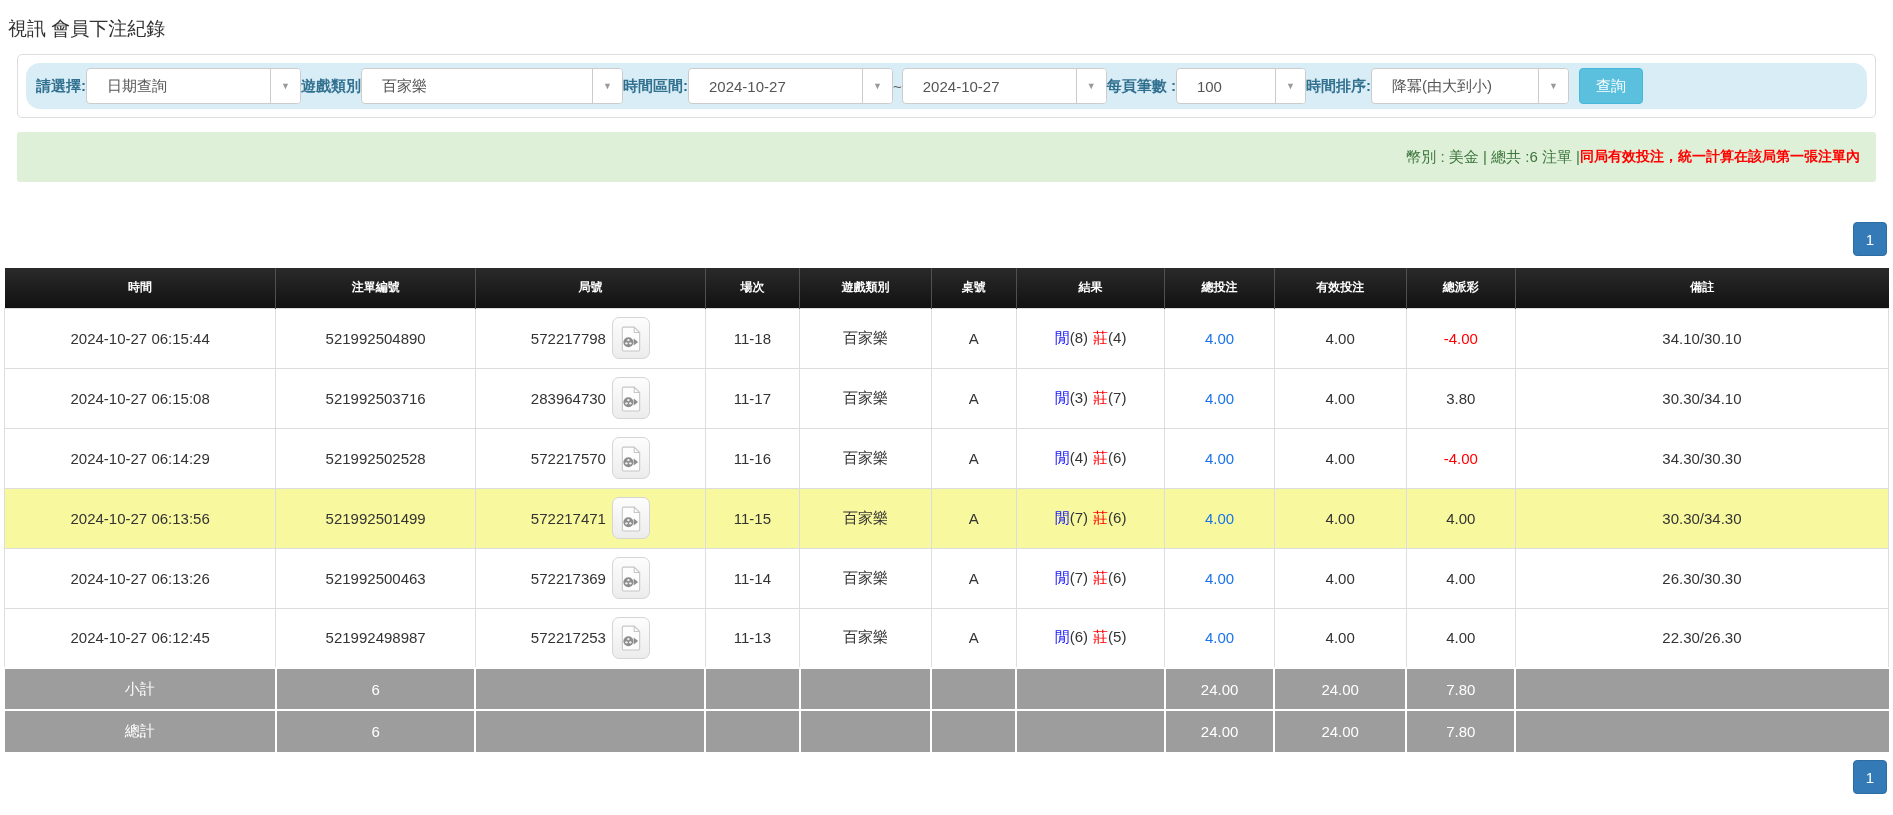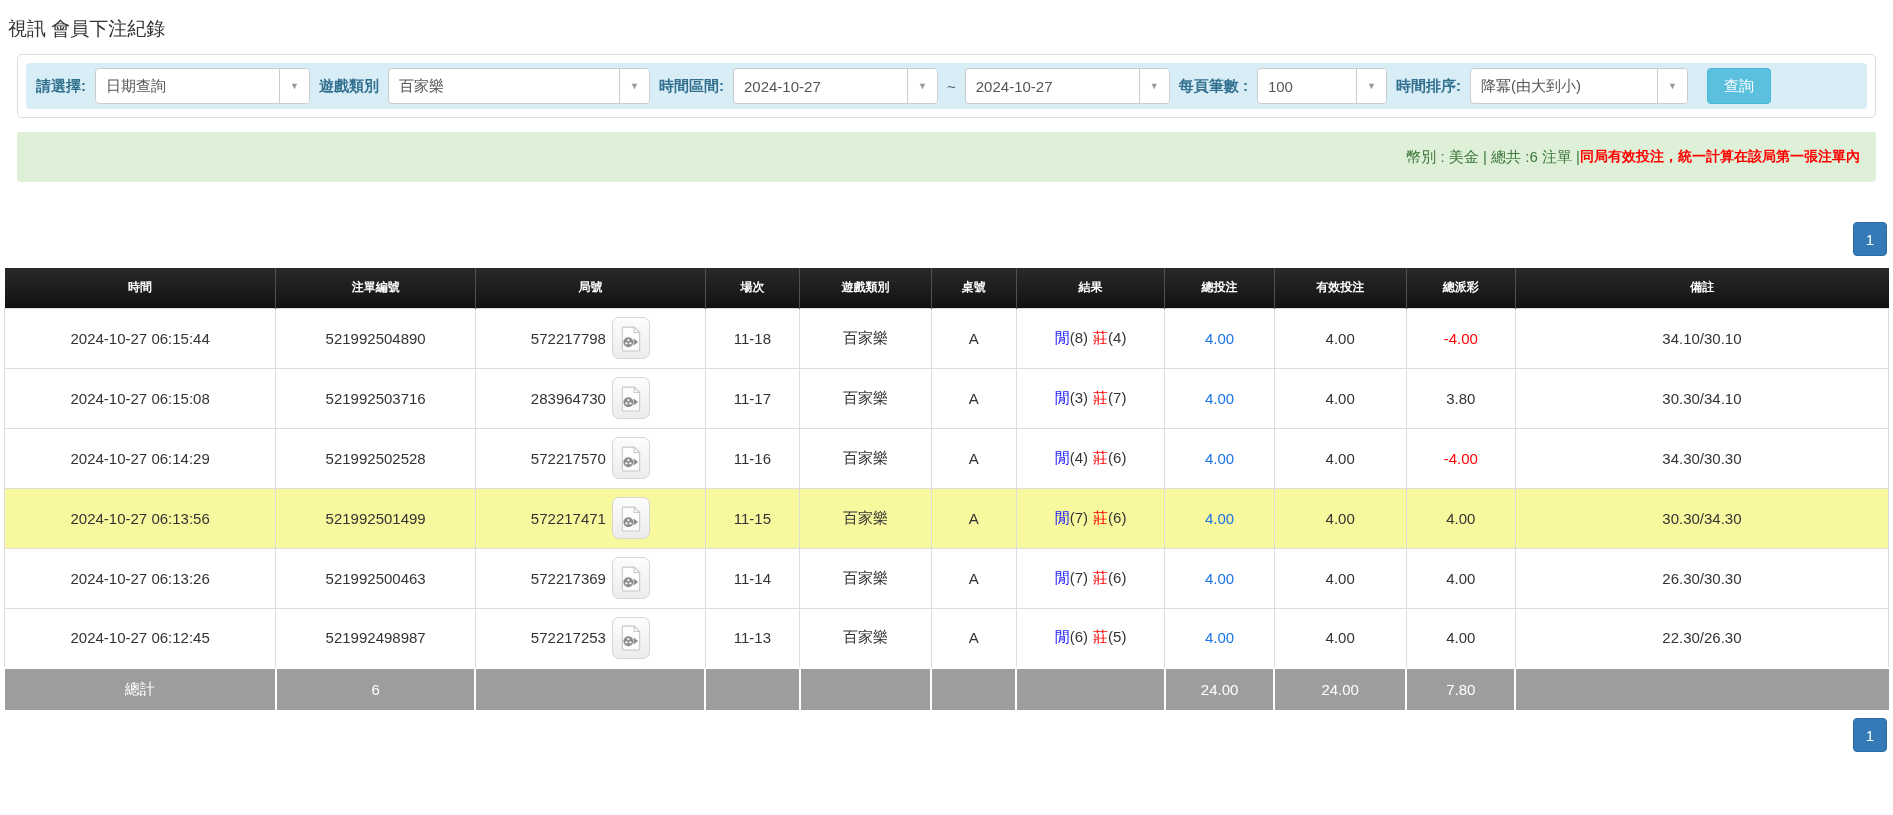--- a/index.html
+++ b/index.html
@@ -22,41 +22,41 @@
   html,body{margin:0;padding:0;}
   body{
     width:1893px;height:815px;overflow:hidden;background:#fff;
     font-family:"Liberation Sans","DejaVu Sans",sans-serif;color:#333;
   }
   
   .page-title{font-size:19px;font-weight:400;color:#333;margin:16px 0 12px 8px;}
   
   .panel{margin:0 17px;border:1px solid #ddd;border-radius:5px;background:#fff;padding:8px;}
   .filter-bar{
-    background:var(--filter-bg);border-radius:4px;height:46px;
-    display:flex;align-items:center;gap:9px;padding:0 10px;
+    background:var(--filter-bg);border-radius:14px;height:46px;
+    display:flex;align-items:center;padding:0 10px;
   }
   .flabel{font-size:15px;font-weight:bold;color:var(--label-blue);white-space:nowrap;}
   .combo{
     display:flex;align-items:stretch;height:36px;background:#fff;
     border:1px solid #ccc;border-radius:4px;overflow:hidden;cursor:pointer;
   }
   .combo-text{
-    flex:1;display:flex;align-items:center;padding:0 10px;
+    flex:1;display:flex;align-items:center;padding:0 20px;
     font-size:15px;color:#555;white-space:nowrap;overflow:hidden;
   }
   .combo-arrow{
     width:30px;border-left:1px solid #ccc;display:flex;align-items:center;justify-content:center;
     color:#999;font-size:9px;background:#fff;
   }
   .w-mode{width:215px;}
   .w-game{width:262px;}
   .w-date{width:205px;}
   .w-size{width:130px;}
-  .w-sort{width:218px;}
+  .w-sort{width:198px;}
   .tilde{font-size:15px;color:#555;}
   .search-btn{
     height:36px;padding:0 16px;background:var(--search-blue);color:#fff;border:1px solid #46b8da;
     border-radius:4px;font-size:15px;cursor:pointer;margin-left:10px;
     font-family:"Liberation Sans","DejaVu Sans",sans-serif;
   }
   
   .summary-bar{
     margin:14px 17px 0;height:50px;background:var(--success-bg);border-radius:3px;
     display:flex;align-items:center;justify-content:flex-end;padding:0 16px;
@@ -311,30 +311,43 @@
         <td>A</td>
         <td class="result-cell"><span class="res-player">閒</span><span class="res-num">(6)</span><span class="res-banker">莊</span><span class="res-num">(5)</span></td>
         <td><span class="bet-link">4.00</span></td>
         <td>4.00</td>
         <td>4.00</td>
         <td>22.30/26.30</td>
       </tr>
     </tbody>
   <tfoot>
       <tr>
-        <td>總計</td>
+        <td>小計</td>
         <td>6</td>
         <td></td>
         <td></td>
         <td></td>
         <td></td>
         <td></td>
         <td>24.00</td>
         <td>24.00</td>
         <td>7.80</td>
         <td></td>
       </tr>
+      <tr>
+        <td>總計</td>
+        <td>6</td>
+        <td></td>
+        <td></td>
+        <td></td>
+        <td></td>
+        <td></td>
+        <td>24.00</td>
+        <td>24.00</td>
+        <td>7.80</td>
+        <td></td>
+      </tr>
     </tfoot>
 </table>
 
 <div class="pager bottom">
   <button class="page-btn">1</button>
 </div>
 
 </body></html>

